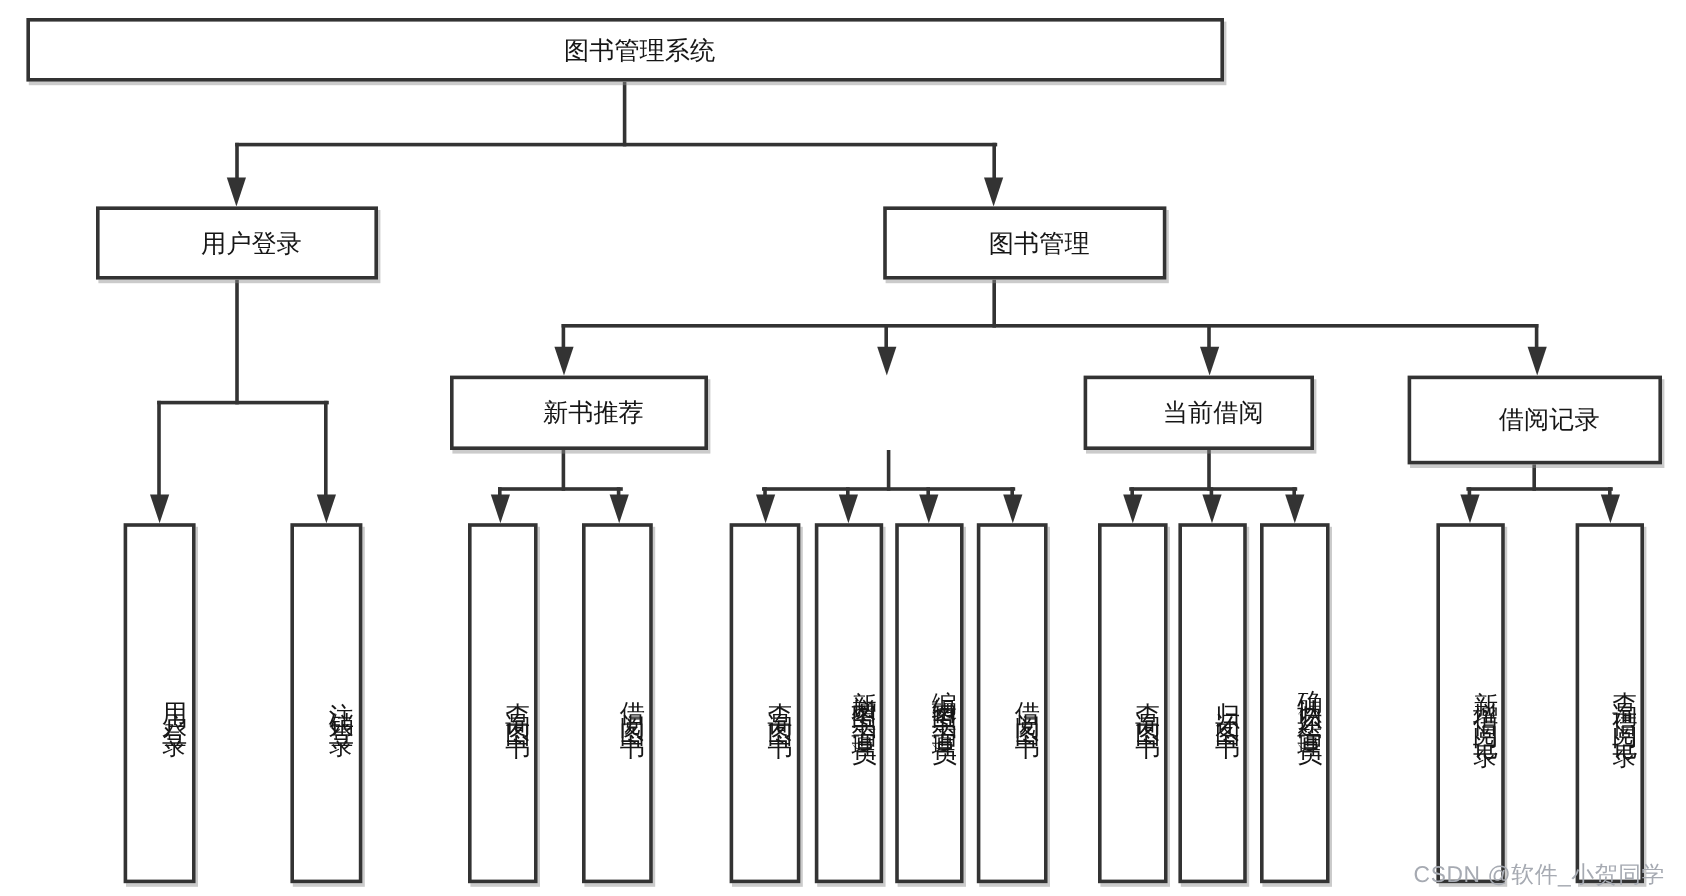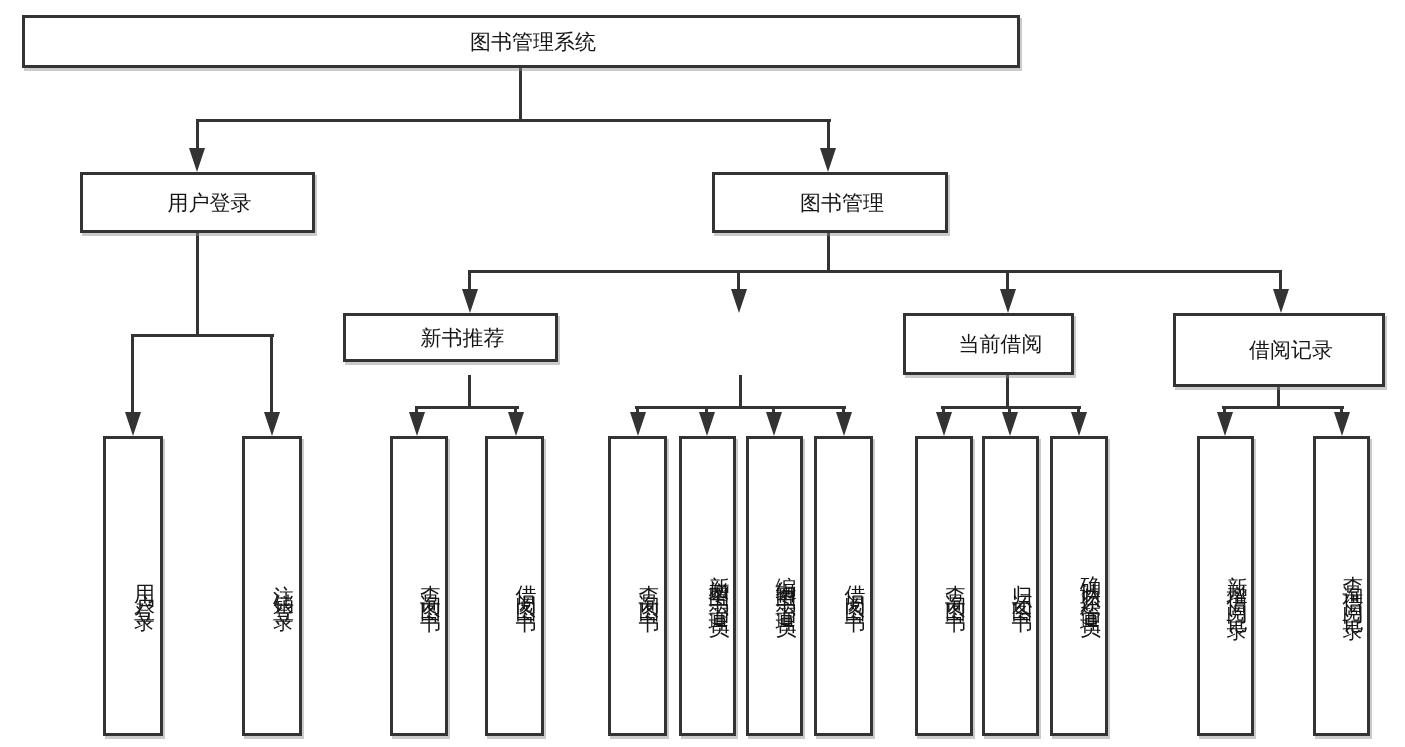--- a/index.html
+++ b/index.html
@@ -70,21 +70,21 @@
     <div class="hl" style="left:196px; top:119px; width:635px;"></div>
     <div class="vl" style="left:196px; top:119px; height:31px;"></div>
     <div class="ar" style="left:189px; top:148px;"></div>
     <div class="vl" style="left:827px; top:119px; height:31px;"></div>
     <div class="ar" style="left:820px; top:148px;"></div>
   </div>
 
   <div class="box" style="left:80px; top:172px; width:235px; height:61px;">
     <span class="lbl">用户登录</span>
   </div>
-  <div class="box" style="left:712px; top:172px; width:236px; height:61px;">
+  <div class="box" style="left:736px; top:172px; width:236px; height:61px;">
     <span class="lbl">图书管理</span>
   </div>
 
   <div>
     <div class="vl" style="left:196px; top:233px; height:104px;"></div>
     <div class="hl" style="left:131px; top:334px; width:143px;"></div>
     <div class="vl" style="left:131px; top:334px; height:80px;"></div>
     <div class="ar" style="left:125px; top:412px;"></div>
     <div class="vl" style="left:270px; top:334px; height:80px;"></div>
     <div class="ar" style="left:264px; top:412px;"></div>
@@ -96,24 +96,24 @@
     <div class="vl" style="left:468px;  top:270px; height:21px;"></div>
     <div class="ar" style="left:462px;  top:289px;"></div>
     <div class="vl" style="left:737px;  top:270px; height:21px;"></div>
     <div class="ar" style="left:731px;  top:289px;"></div>
     <div class="vl" style="left:1006px; top:270px; height:21px;"></div>
     <div class="ar" style="left:1000px; top:289px;"></div>
     <div class="vl" style="left:1279px; top:270px; height:21px;"></div>
     <div class="ar" style="left:1273px; top:289px;"></div>
   </div>
 
-  <div class="box" style="left:343px; top:313px; width:215px; height:49px;">
+  <div class="box" style="left:375px; top:313px; width:215px; height:62px;">
     <span class="lbl">新书推荐</span>
   </div>
-  <div class="box" style="left:903px; top:313px; width:171px; height:62px;">
+  <div class="box" style="left:903px; top:313px; width:192px; height:62px;">
     <span class="lbl">当前借阅</span>
   </div>
   <div class="box" style="left:1173px; top:313px; width:212px; height:74px;">
     <span class="lbl">借阅记录</span>
   </div>
 
   <div>
     <div class="vl" style="left:468px; top:375px; height:34px;"></div>
     <div class="hl" style="left:415px; top:406px; width:104px;"></div>
     <div class="vl" style="left:415px; top:406px; height:9px;"></div>
@@ -192,14 +192,15 @@
     <span class="vtext tight">确认归还（管理员）</span>
   </div>
 
   <div class="box" style="left:1197px; top:436px; width:57px; height:300px;">
     <span class="vtext">新增借阅记录</span>
   </div>
   <div class="box" style="left:1313px; top:436px; width:57px; height:300px;">
     <span class="vtext">查询借阅记录</span>
   </div>
 
+  <div class="wm">CSDN @软件_小贺同学</div>
 
 </div>
 
 </body></html>

